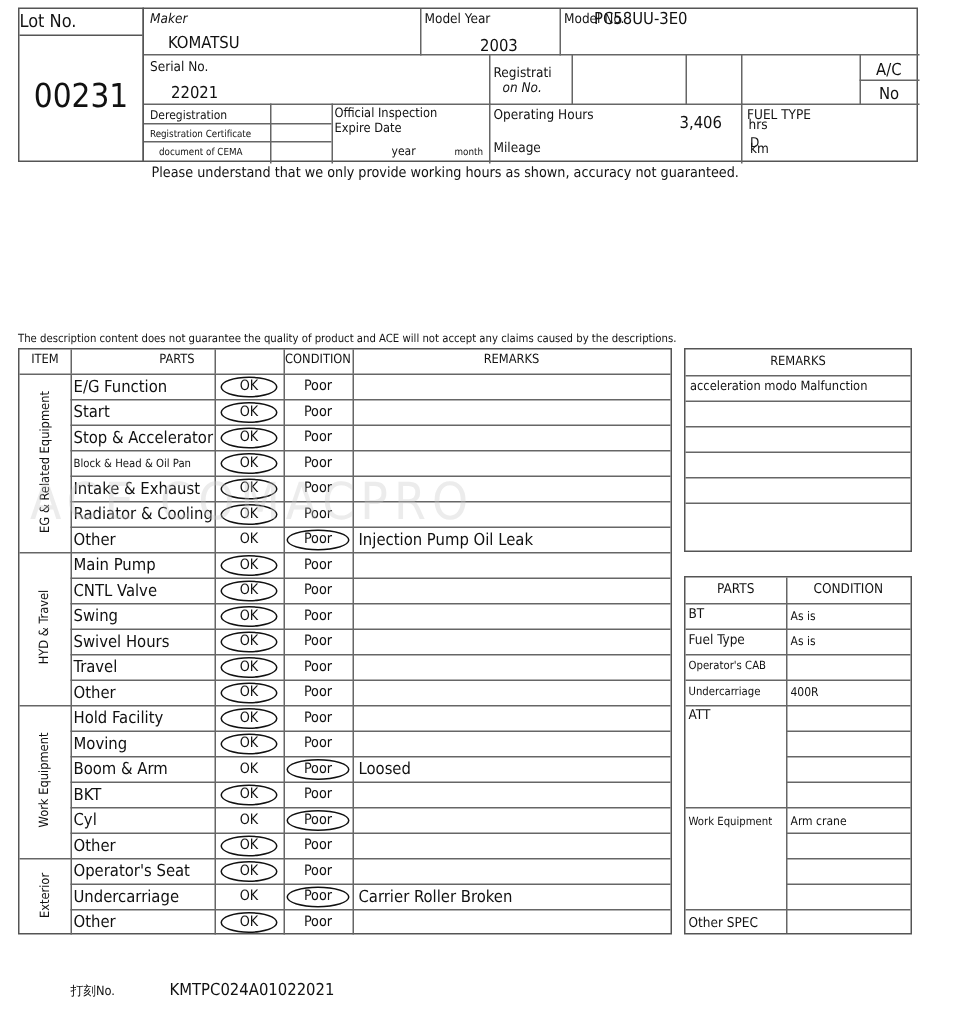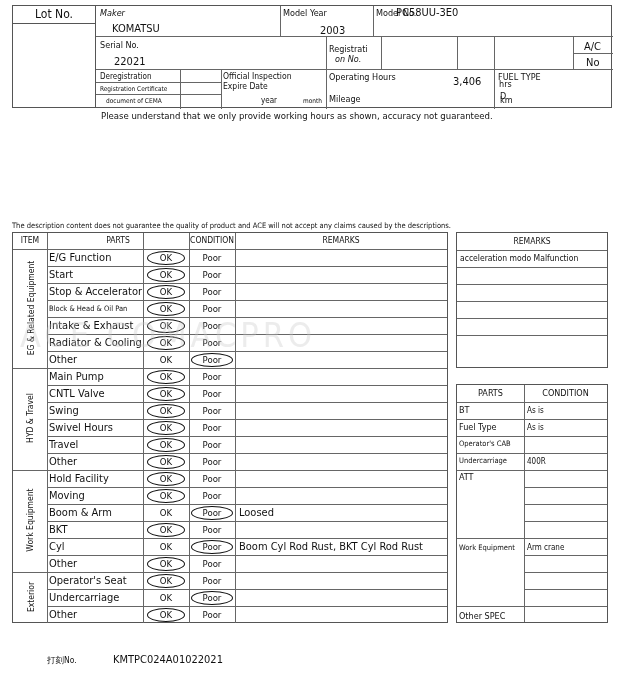--- a/index.html
+++ b/index.html
@@ -6,21 +6,21 @@
   body { width:640px; height:680px; position:relative; overflow:hidden;
          font-family:"DejaVu Sans Condensed","DejaVu Sans", sans-serif; color:#111; }
   .abs { position:absolute; }
   .box { position:absolute; border:1px solid #555; box-sizing:border-box; }
   .t { position:absolute; white-space:nowrap; }
   .hl { position:absolute; background:#666; height:1px; }
   .vl { position:absolute; background:#666; width:1px; }
 
   
   #lot { left:12px; top:5px; width:84px; height:103px; }
-  #lot .hdr { left:0; top:0; width:82px; height:17px; border-bottom:1px solid #555; text-align:center; font-size:12px; line-height:17px; }
+  #lot .hdr { left:0; top:0; width:82px; height:17px; border-bottom:1px solid #555; font-size:12px; line-height:17px; }
   #lot .num { left:0; top:17px; width:82px; height:84px; text-align:center; font-size:22px; line-height:84px; }
 
   
   #hdr { left:95px; top:5px; width:517px; height:103px; }
   .sm { font-size:9px; }
   .xs { font-size:6.5px; }
   .md { font-size:11px; }
 
   .notice { font-size:9.5px; }
   .disclaimer { font-size:7.5px; }
@@ -34,20 +34,21 @@
   #rem { left:456px; top:232px; width:152px; height:136px; }
   #spec { left:456px; top:384px; width:152px; height:239px; }
 
   .wm { position:absolute; color:rgba(200,200,200,0.35); font-size:34px; letter-spacing:4px; pointer-events:none; }
 </style>
 </head>
 <body>
 
 <div id="lot" class="box">
   <div class="t hdr">Lot No.</div>
+  <div class="t num">00231</div>
 </div>
 
 <div id="hdr" class="box">
 
   <div class="hl" style="left:0;top:30px;width:517px;"></div>
   <div class="hl" style="left:0;top:63px;width:517px;"></div>
   <div class="hl" style="left:0;top:76px;width:125px;"></div>
   <div class="hl" style="left:0;top:88px;width:125px;"></div>
   <div class="hl" style="left:477px;top:47px;width:40px;"></div>
 
@@ -147,20 +148,21 @@
     <div class="cell-text" style="left:130px;width:46px;text-align:center;top:101px;font-size:9.5px;">OK</div>
     <div class="cell-text" style="left:176px;width:46px;text-align:center;top:101px;font-size:9.5px;">Poor</div>
     <div class="oval" style="left:134px;top:103px;width:38px;height:14px;"></div>
     <div class="cell-text" style="left:226px;top:101px;"></div>
     <div class="hl" style="left:34px;top:118px;width:400px;"></div>
     <div class="abs" style="left:34px;top:118px;width:400px;height:17px;"></div>
     <div class="cell-text" style="left:36px;top:118px;">Other</div>
     <div class="cell-text" style="left:130px;width:46px;text-align:center;top:118px;font-size:9.5px;">OK</div>
     <div class="cell-text" style="left:176px;width:46px;text-align:center;top:118px;font-size:9.5px;">Poor</div>
     <div class="oval" style="left:178px;top:120px;width:42px;height:14px;"></div>
+    <div class="cell-text" style="left:226px;top:118px;">Injection Pump Oil Leak</div>
     <div class="vl" style="left:34px;top:16px;height:119px;"></div>
     <div class="vl" style="left:130px;top:16px;height:119px;"></div>
     <div class="vl" style="left:176px;top:16px;height:119px;"></div>
     <div class="vl" style="left:222px;top:16px;height:119px;"></div>
     <div class="hl" style="left:0;top:135px;width:434px;"></div>
     <div class="vert" style="left:-34px;top:180px;width:102px;">HYD &amp; Travel</div>
     <div class="abs" style="left:34px;top:135px;width:400px;height:17px;"></div>
     <div class="cell-text" style="left:36px;top:135px;">Main Pump</div>
     <div class="cell-text" style="left:130px;width:46px;text-align:center;top:135px;font-size:9.5px;">OK</div>
     <div class="cell-text" style="left:176px;width:46px;text-align:center;top:135px;font-size:9.5px;">Poor</div>
@@ -233,21 +235,20 @@
     <div class="cell-text" style="left:130px;width:46px;text-align:center;top:288px;font-size:9.5px;">OK</div>
     <div class="cell-text" style="left:176px;width:46px;text-align:center;top:288px;font-size:9.5px;">Poor</div>
     <div class="oval" style="left:134px;top:290px;width:38px;height:14px;"></div>
     <div class="cell-text" style="left:226px;top:288px;"></div>
     <div class="hl" style="left:34px;top:305px;width:400px;"></div>
     <div class="abs" style="left:34px;top:305px;width:400px;height:17px;"></div>
     <div class="cell-text" style="left:36px;top:305px;">Cyl</div>
     <div class="cell-text" style="left:130px;width:46px;text-align:center;top:305px;font-size:9.5px;">OK</div>
     <div class="cell-text" style="left:176px;width:46px;text-align:center;top:305px;font-size:9.5px;">Poor</div>
     <div class="oval" style="left:178px;top:307px;width:42px;height:14px;"></div>
-    <div class="cell-text" style="left:226px;top:305px;">Boom Cyl Rod Rust, BKT Cyl Rod Rust</div>
     <div class="hl" style="left:34px;top:322px;width:400px;"></div>
     <div class="abs" style="left:34px;top:322px;width:400px;height:17px;"></div>
     <div class="cell-text" style="left:36px;top:322px;">Other</div>
     <div class="cell-text" style="left:130px;width:46px;text-align:center;top:322px;font-size:9.5px;">OK</div>
     <div class="cell-text" style="left:176px;width:46px;text-align:center;top:322px;font-size:9.5px;">Poor</div>
     <div class="oval" style="left:134px;top:324px;width:38px;height:14px;"></div>
     <div class="cell-text" style="left:226px;top:322px;"></div>
     <div class="vl" style="left:34px;top:237px;height:102px;"></div>
     <div class="vl" style="left:130px;top:237px;height:102px;"></div>
     <div class="vl" style="left:176px;top:237px;height:102px;"></div>
@@ -259,20 +260,21 @@
     <div class="cell-text" style="left:130px;width:46px;text-align:center;top:339px;font-size:9.5px;">OK</div>
     <div class="cell-text" style="left:176px;width:46px;text-align:center;top:339px;font-size:9.5px;">Poor</div>
     <div class="oval" style="left:134px;top:341px;width:38px;height:14px;"></div>
     <div class="cell-text" style="left:226px;top:339px;"></div>
     <div class="hl" style="left:34px;top:356px;width:400px;"></div>
     <div class="abs" style="left:34px;top:356px;width:400px;height:17px;"></div>
     <div class="cell-text" style="left:36px;top:356px;">Undercarriage</div>
     <div class="cell-text" style="left:130px;width:46px;text-align:center;top:356px;font-size:9.5px;">OK</div>
     <div class="cell-text" style="left:176px;width:46px;text-align:center;top:356px;font-size:9.5px;">Poor</div>
     <div class="oval" style="left:178px;top:358px;width:42px;height:14px;"></div>
+    <div class="cell-text" style="left:226px;top:356px;">Carrier Roller Broken</div>
     <div class="hl" style="left:34px;top:373px;width:400px;"></div>
     <div class="abs" style="left:34px;top:373px;width:400px;height:17px;"></div>
     <div class="cell-text" style="left:36px;top:373px;">Other</div>
     <div class="cell-text" style="left:130px;width:46px;text-align:center;top:373px;font-size:9.5px;">OK</div>
     <div class="cell-text" style="left:176px;width:46px;text-align:center;top:373px;font-size:9.5px;">Poor</div>
     <div class="oval" style="left:134px;top:375px;width:38px;height:14px;"></div>
     <div class="cell-text" style="left:226px;top:373px;"></div>
     <div class="vl" style="left:34px;top:339px;height:51px;"></div>
     <div class="vl" style="left:130px;top:339px;height:51px;"></div>
     <div class="vl" style="left:176px;top:339px;height:51px;"></div>

